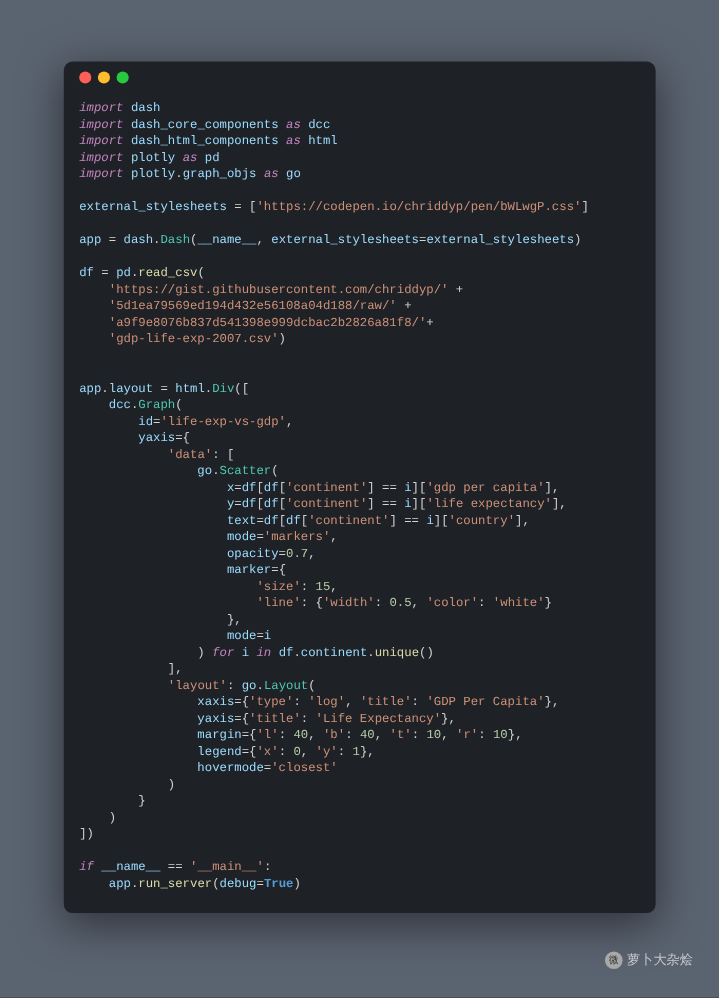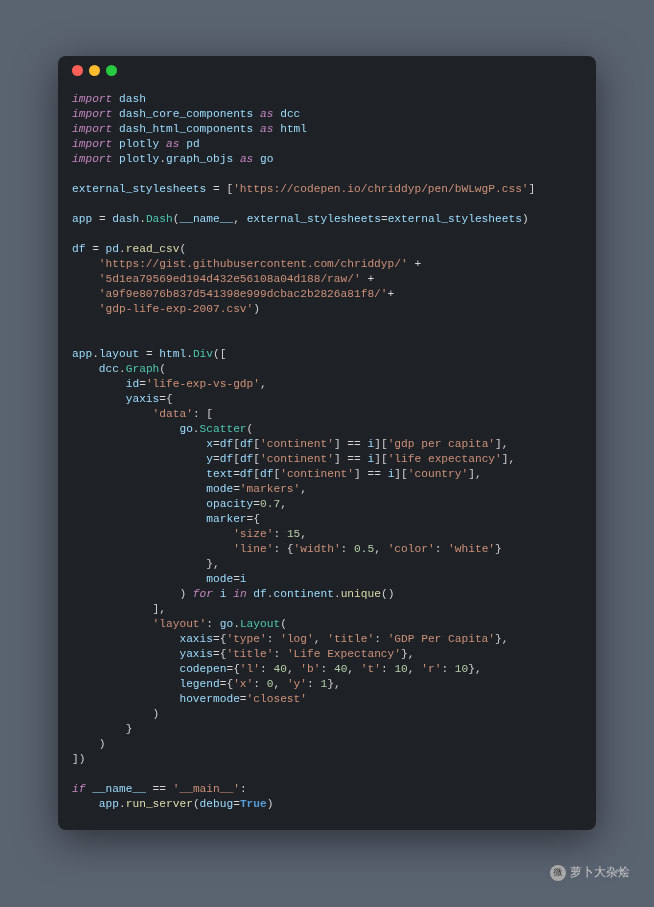--- a/index.html
+++ b/index.html
@@ -107,21 +107,21 @@
                     <span class="id">marker</span><span class="op">=</span>{
                         <span class="str">'size'</span>: <span class="num">15</span>,
                         <span class="str">'line'</span>: {<span class="str">'width'</span>: <span class="num">0.5</span>, <span class="str">'color'</span>: <span class="str">'white'</span>}
                     },
                     <span class="id">mode</span><span class="op">=</span><span class="id">i</span>
                 ) <span class="kw">for</span> <span class="id">i</span> <span class="kw">in</span> <span class="id">df</span>.<span class="id">continent</span>.<span class="fn">unique</span>()
             ],
             <span class="str">'layout'</span>: <span class="id">go</span>.<span class="cls">Layout</span>(
                 <span class="id">xaxis</span><span class="op">=</span>{<span class="str">'type'</span>: <span class="str">'log'</span>, <span class="str">'title'</span>: <span class="str">'GDP Per Capita'</span>},
                 <span class="id">yaxis</span><span class="op">=</span>{<span class="str">'title'</span>: <span class="str">'Life Expectancy'</span>},
-                <span class="id">codepen</span><span class="op">=</span>{<span class="str">'l'</span>: <span class="num">40</span>, <span class="str">'b'</span>: <span class="num">40</span>, <span class="str">'t'</span>: <span class="num">10</span>, <span class="str">'r'</span>: <span class="num">10</span>},
+                <span class="id">margin</span><span class="op">=</span>{<span class="str">'l'</span>: <span class="num">40</span>, <span class="str">'b'</span>: <span class="num">40</span>, <span class="str">'t'</span>: <span class="num">10</span>, <span class="str">'r'</span>: <span class="num">10</span>},
                 <span class="id">legend</span><span class="op">=</span>{<span class="str">'x'</span>: <span class="num">0</span>, <span class="str">'y'</span>: <span class="num">1</span>},
                 <span class="id">hovermode</span><span class="op">=</span><span class="str">'closest'</span>
             )
         }
     )
 ])
 
 <span class="kw">if</span> <span class="id">__name__</span> <span class="op">==</span> <span class="str">'__main__'</span>:
     <span class="id">app</span>.<span class="fn">run_server</span>(<span class="id">debug</span><span class="op">=</span><span class="const">True</span>)</div>
 </div>

